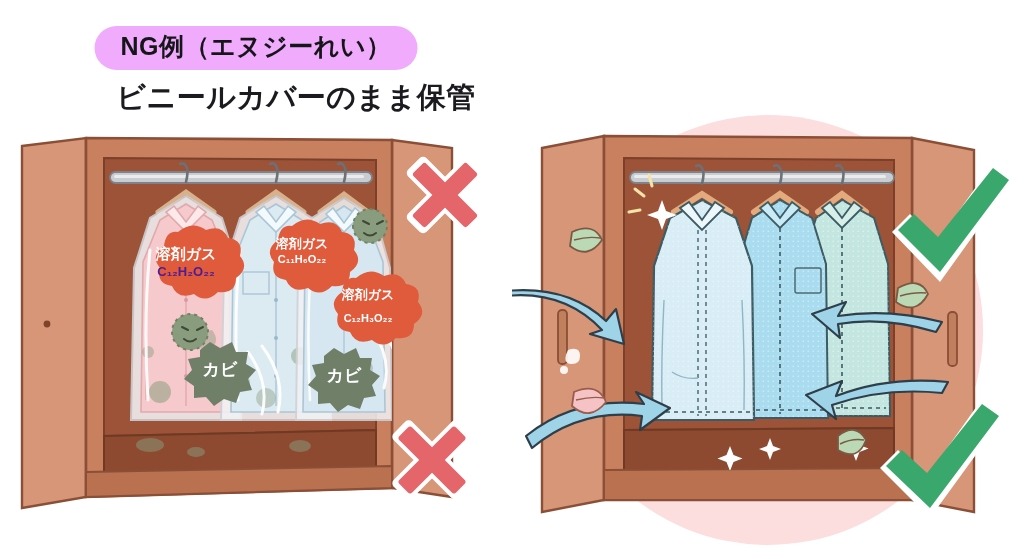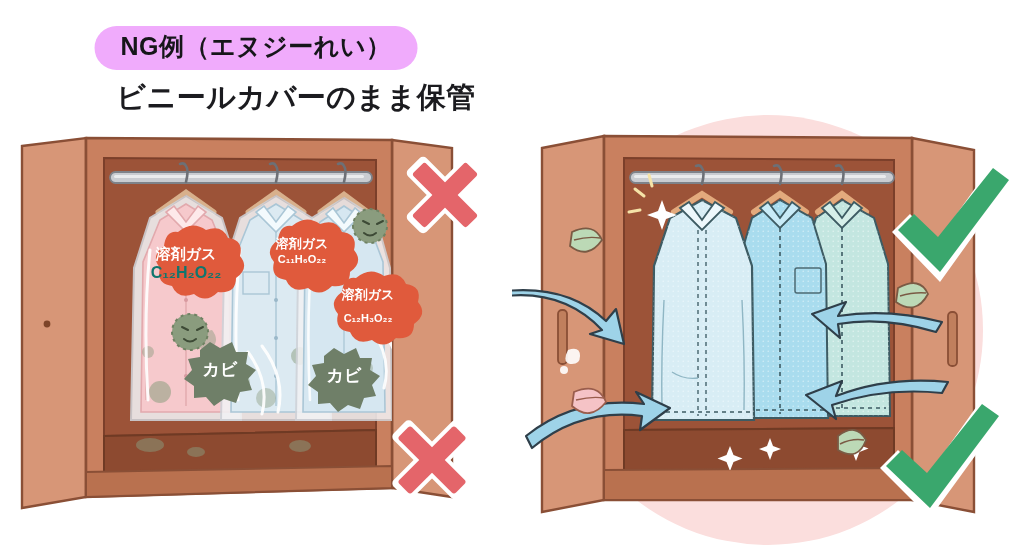--- a/index.html
+++ b/index.html
@@ -179,21 +179,21 @@
         <g transform="translate(432,460) rotate(45)">
           <rect x="-46" y="-13" width="92" height="26" rx="5" fill="#ffffff"></rect>
           <rect x="-13" y="-46" width="26" height="92" rx="5" fill="#ffffff"></rect>
           <rect x="-40" y="-9" width="80" height="18" rx="3" fill="#e4656a"></rect>
           <rect x="-9" y="-40" width="18" height="80" rx="3" fill="#e4656a"></rect>
         </g>
       </g>
     </svg>
 
     <div class="mk" style="left:138px;top:246px;width:96px;text-align:center;color:#fff;font-weight:bold;font-size:15px;line-height:1.05;">溶剤ガス</div>
-    <div class="mk" style="left:138px;top:264px;width:96px;text-align:center;color:#0f766e;font-weight:bold;font-size:16px;">C₁₂H₂O₂₂</div>
+    <div class="mk" style="left:138px;top:264px;width:96px;text-align:center;color:#4c1d95;font-weight:bold;font-size:13px;">C₁₂H₂O₂₂</div>
 
     <div class="mk" style="left:256px;top:237px;width:92px;text-align:center;color:#fff;font-weight:bold;font-size:13px;line-height:1.05;">溶剤ガス</div>
     <div class="mk" style="left:256px;top:253px;width:92px;text-align:center;color:#fff;font-weight:bold;font-size:11px;">C₁₁H₆O₂₂</div>
 
     <div class="mk" style="left:322px;top:288px;width:92px;text-align:center;color:#fff;font-weight:bold;font-size:13px;line-height:1.05;">溶剤ガス</div>
     <div class="mk" style="left:322px;top:312px;width:92px;text-align:center;color:#fff;font-weight:bold;font-size:11px;">C₁₂H₃O₂₂</div>
 
     <div class="mk" style="left:186px;top:358px;width:68px;text-align:center;color:#fff;font-weight:bold;font-size:17px;">カビ</div>
     <div class="mk" style="left:310px;top:364px;width:68px;text-align:center;color:#fff;font-weight:bold;font-size:17px;">カビ</div>
 

